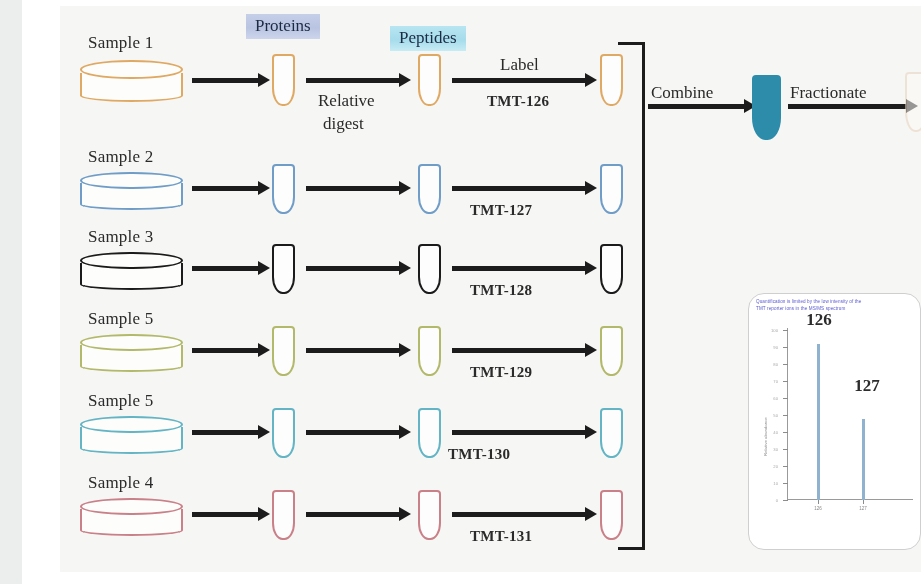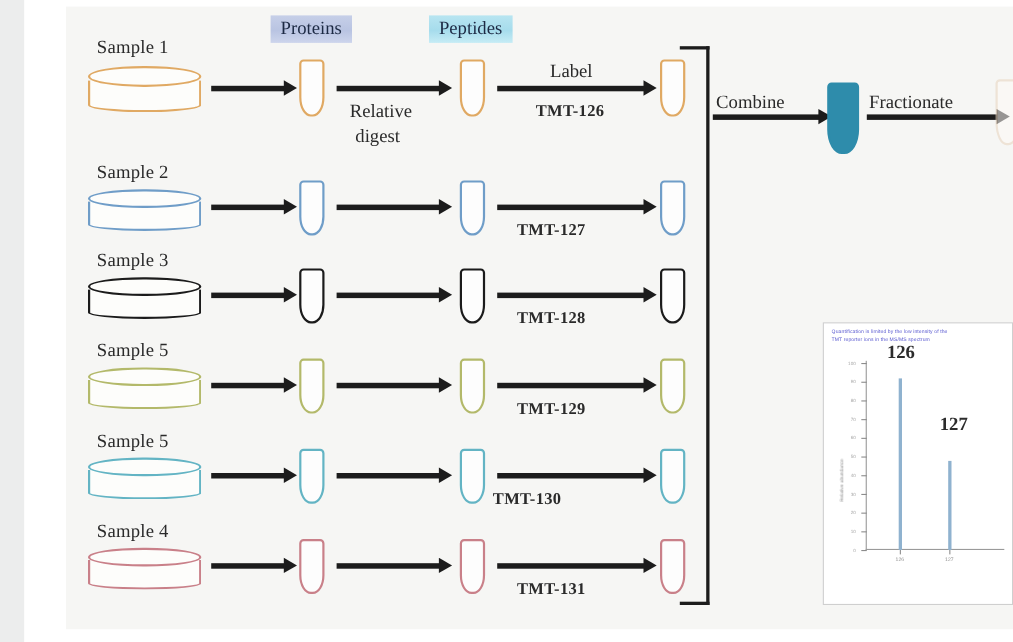--- a/index.html
+++ b/index.html
@@ -35,21 +35,21 @@
 
   .tagbox{
     position:absolute;
     font-size:17px;
     color:#1d2a44;
     padding:2px 9px 3px 9px;
     white-space:nowrap;
     line-height:1.15;
   }
   .tag-proteins{background:linear-gradient(180deg,#c6cfe8 0%,#b9c4e2 55%,#cdd5ec 100%);}
-  .tag-peptides{background:linear-gradient(180deg,#b8e5f1 0%,#a6dcec 55%,#c6ecf5 100%);}
+  .tag-peptides{background:linear-gradient(180deg,#b8e5f1 0%,#a6dcec 55%,#c6ecf5 100%);margin-top:12px;}
 
   
   .arrow{position:absolute;height:5px;background:#1c1c1c;}
   .arrow:after{
     content:"";position:absolute;right:-10px;top:-5px;
     width:0;height:0;
     border-top:7.5px solid transparent;
     border-bottom:7.5px solid transparent;
     border-left:12px solid #1c1c1c;
   }
@@ -247,21 +247,21 @@
   <div class="lbl tmt-label" style="left:470px;top:529px;">TMT-131</div>
   <div class="tube" style="left:600px;top:490px;width:23px;height:50px;--c:#c98089;"></div>
 
   <div class="bracket" style="left:618px;top:42px;width:27px;height:508px;"></div>
 
   <div class="arrow" style="left:648px;top:104px;width:98px;"></div>
   <div class="tube filled" style="left:752px;top:75px;width:29px;height:65px;--c:#2e8cab;"></div>
   <div class="arrow" style="left:788px;top:104px;width:120px;"></div>
   <div class="edge-tube" style="left:905px;top:72px;width:22px;height:60px;"></div>
 
-  <div class="inset" style="left:748px;top:293px;width:173px;height:257px;">
+  <div class="inset" style="left:748px;top:293px;width:173px;height:257px;border-radius:16px;">
 
     <div class="inset-head" style="top:5px;">Quantification is limited by the low intensity of the</div>
     <div class="inset-head" style="top:12px;">TMT reporter ions in the MS/MS spectrum</div>
 
     <div class="plot" style="left:38px;top:34px;width:126px;height:172px;">
 
       <div class="axis-y"></div>
       <div class="axis-x"></div>
 
       <div class="ylab" style="left:-24px;top:128px;">Relative abundance</div>

